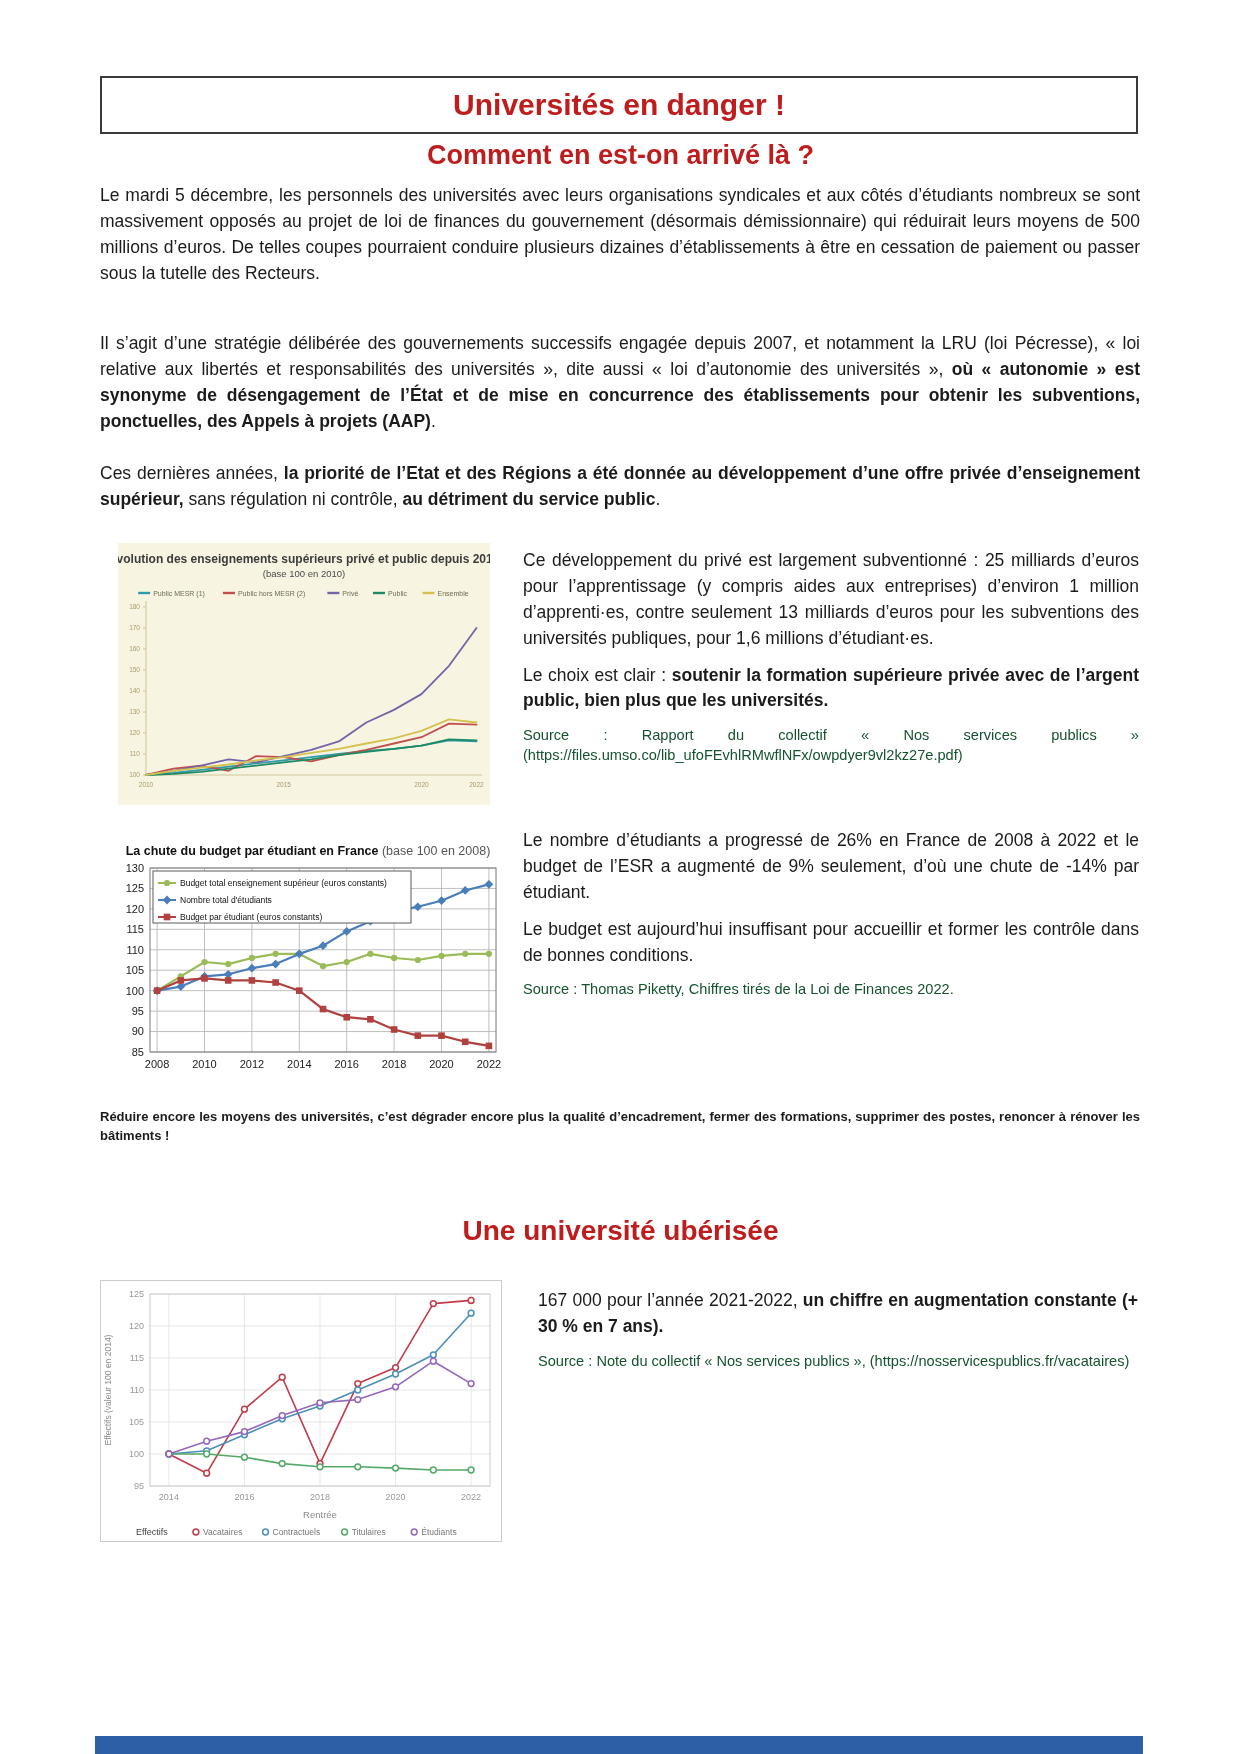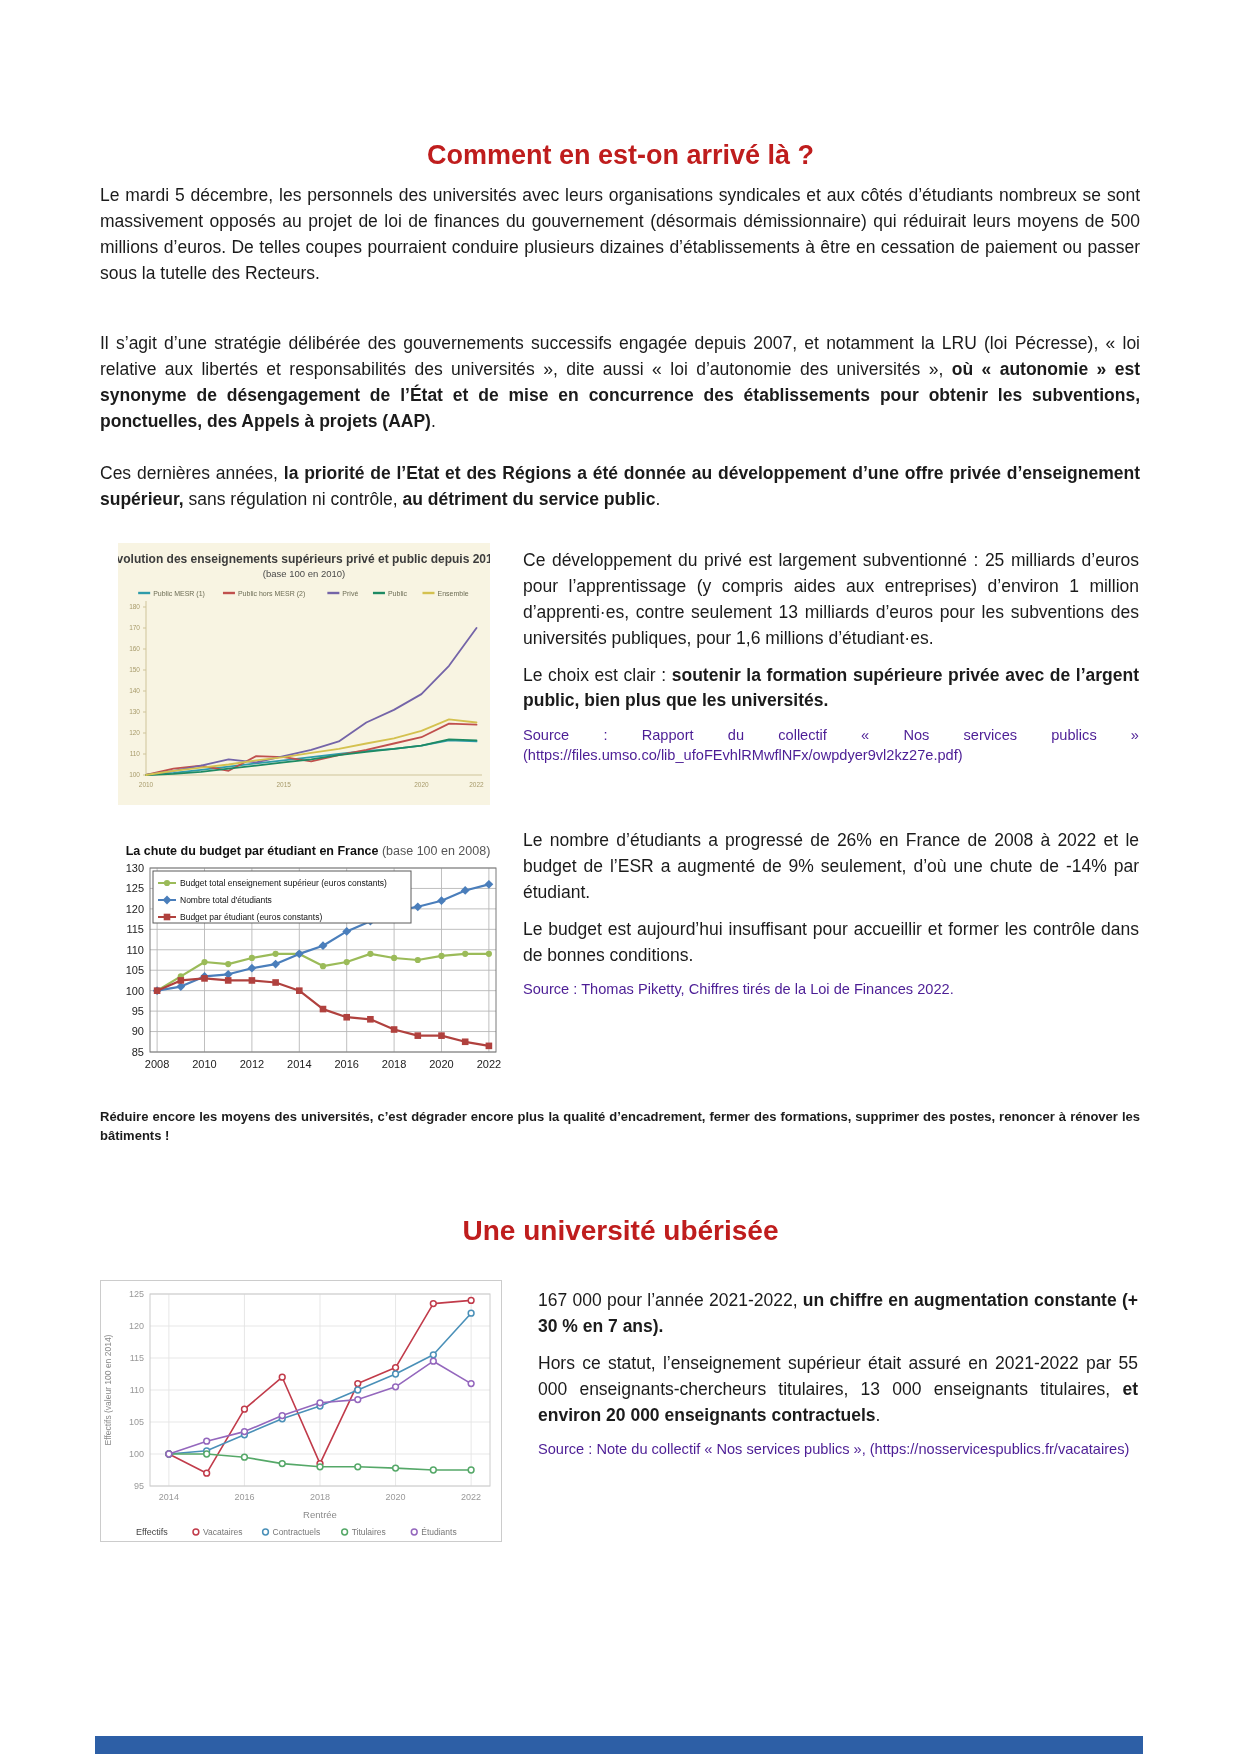--- a/index.html
+++ b/index.html
@@ -6,35 +6,38 @@
   .page{position:relative;width:1241px;height:1754px;background:#fff;
         font-family:"Liberation Sans",sans-serif;color:#1b1b1b;overflow:hidden;}
   .abs{position:absolute;}
   .title-box{left:100px;top:76px;width:1034px;height:54px;border:2px solid #3a3a3a;
              display:flex;align-items:center;justify-content:center;}
   .title-box h1{margin:0;font-size:30px;font-weight:700;color:var(--accent,#bf1d1d);}
   .subtitle{left:0;top:140px;width:1241px;text-align:center;margin:0;
             font-size:27px;font-weight:700;color:var(--accent,#bf1d1d);}
   p.body{margin:0;font-size:17.5px;line-height:1.48;text-align:justify;}
   p.body + p.body{margin-top:11px;}
-  p.small{margin:0;font-size:14.6px;line-height:1.38;text-align:justify;color:#4c1d95;}
+  p.small{margin:0;font-size:14.6px;line-height:1.38;text-align:justify;color:#14532d;}
   .b{font-weight:700;}
   .warning{left:100px;top:1108px;width:1040px;font-size:13px;font-weight:700;
            line-height:1.45;text-align:justify;margin:0;}
   .heading2{left:0;top:1215px;width:1241px;text-align:center;margin:0;
             font-size:28px;font-weight:700;color:var(--accent,#bf1d1d);}
   svg.chart{display:block;}
   .footer-bar{left:95px;top:1736px;width:1048px;height:18px;background:var(--footer,#2d5fa6);}
   .col p + p{margin-top:11px;}
 </style>
 </head>
 <body>
 
 <div class="page">
 
+  <header class="title-box abs">
+    <h1>Universités en danger !</h1>
+  </header>
 
   <h2 class="subtitle abs">Comment en est-on arrivé là ?</h2>
 
   <p class="body abs" style="left:100px;top:183px;width:1040px;">Le mardi 5 décembre, les personnels des universités avec leurs organisations syndicales et aux côtés d’étudiants nombreux se sont massivement opposés au projet de loi de finances du gouvernement (désormais démissionnaire) qui réduirait leurs moyens de 500 millions d’euros. De telles coupes pourraient conduire plusieurs dizaines d’établissements à être en cessation de paiement ou passer sous la tutelle des Recteurs.</p>
   <p class="body abs" style="left:100px;top:320px;width:1040px;"><span>Il s’agit d’une stratégie délibérée des gouvernements successifs engagée depuis 2007, et notamment la LRU (loi Pécresse), « loi relative aux libertés et responsabilités des universités », dite aussi « loi d’autonomie des universités », </span><span class="b">où « autonomie » est synonyme de désengagement de l’État et de mise en concurrence des établissements pour obtenir les subventions, ponctuelles, des Appels à projets (AAP)</span><span>.</span></p>
   <p class="body abs" style="left:100px;top:450px;width:1040px;"><span>Ces dernières années, </span><span class="b">la priorité de l’Etat et des Régions a été donnée au développement d’une offre privée d’enseignement supérieur,</span><span> sans régulation ni contrôle, </span><span class="b">au détriment du service public</span><span>.</span></p>
 
   <svg class="chart abs" style="left:118px;top:543px;" width="372" height="262" viewBox="0 0 372 262">
       <rect width="372" height="262" fill="#f8f4e2"></rect>
       <line x1="28" y1="58" x2="28" y2="232" stroke="#cfc49a" stroke-width="1"></line>
@@ -270,19 +273,18 @@
       <circle cx="165.51" cy="252" r="2.9" fill="#fff" stroke="#4a90b8" stroke-width="1.5"></circle>
       <text x="172.51" y="255" font-size="8.5" fill="#777">Contractuels</text>
       <circle cx="244.63" cy="252" r="2.9" fill="#fff" stroke="#55a868" stroke-width="1.5"></circle>
       <text x="251.63" y="255" font-size="8.5" fill="#777">Titulaires</text>
       <circle cx="314.23" cy="252" r="2.9" fill="#fff" stroke="#9467bd" stroke-width="1.5"></circle>
       <text x="321.23" y="255" font-size="8.5" fill="#777">Étudiants</text>
     </svg>
 
   <div class="col abs" style="left:538px;top:1288px;width:600px;">
     <p class="body"><span>167 000 pour l’année 2021-2022, </span><span class="b">un chiffre en augmentation constante (+ 30 % en 7 ans).</span></p>
-    <p class="body"><span>Hors ce statut, l’enseignement supérieur était assuré en 2021-2022 par 55 000 enseignants-chercheurs titulaires, 13 000 enseignants titulaires, </span><span class="b">et environ 20 000 enseignants contractuels</span><span>.</span></p>
     <p class="small">Source : Note du collectif « Nos services publics », (https://nosservicespublics.fr/vacataires)</p>
   </div>
 
   <div class="footer-bar abs"></div>
 
 </div>
 
 </body></html>

